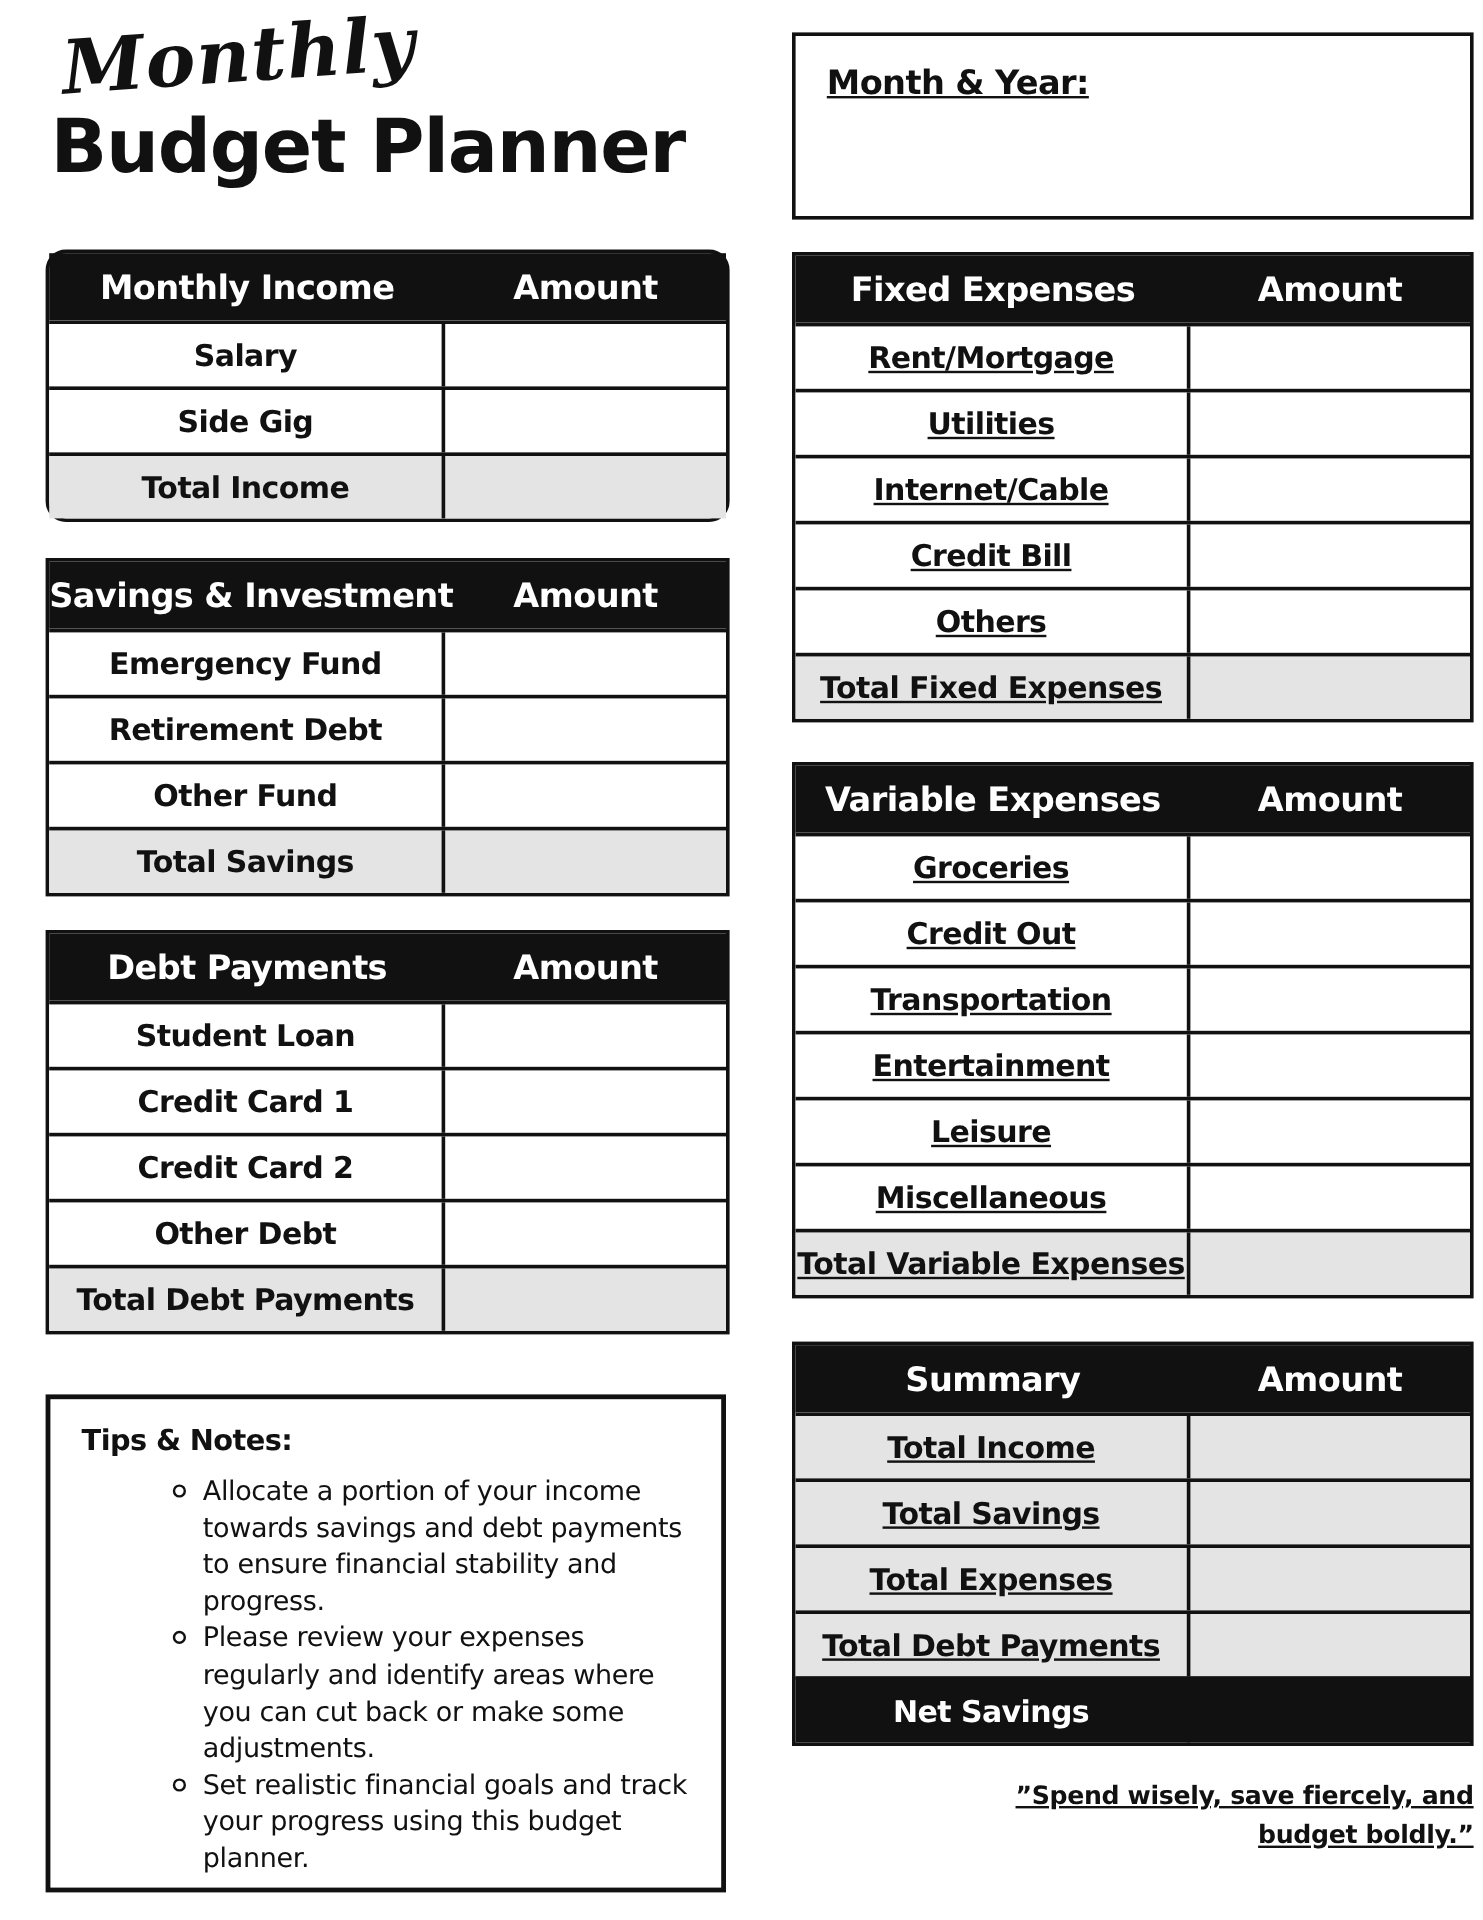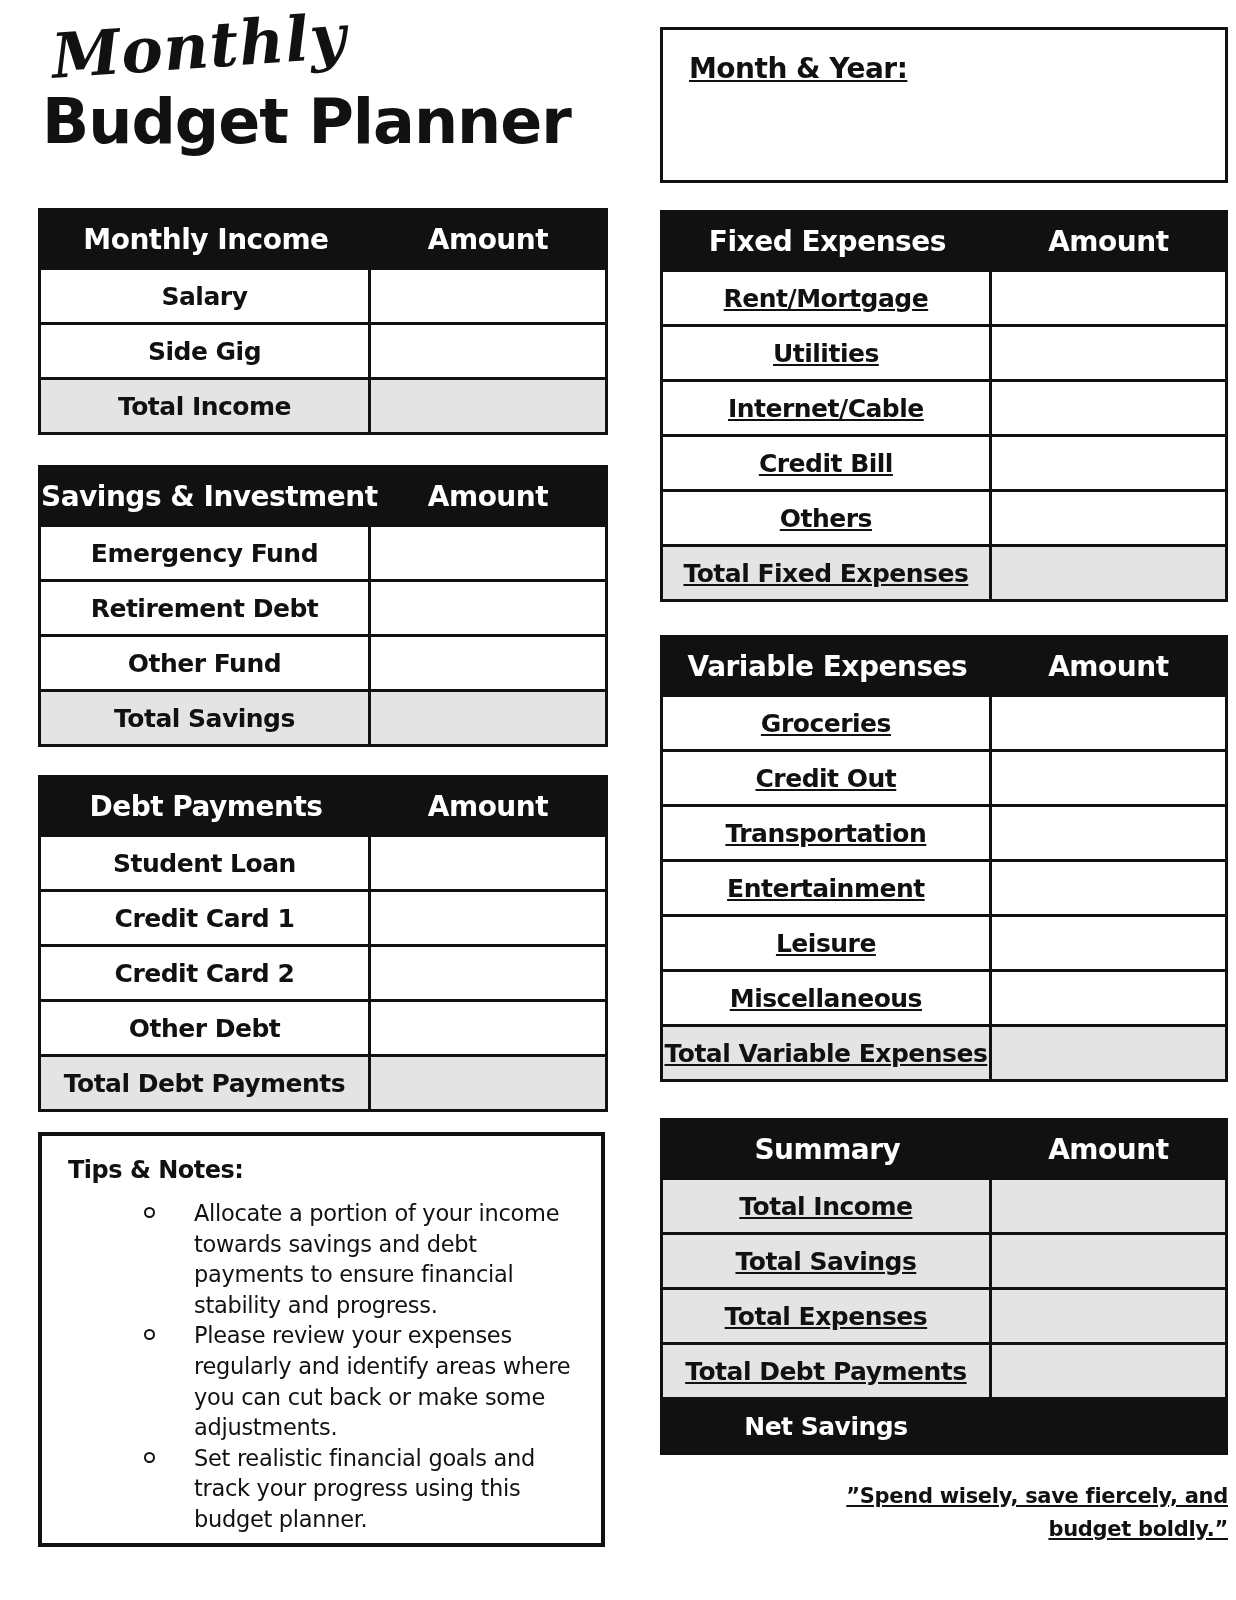--- a/index.html
+++ b/index.html
@@ -114,23 +114,23 @@
     justify-content:center;
   }
   .clabel{
     border-right:3px solid var(--ink);
     font-weight:bold;
     font-size:25px;
     letter-spacing:-0.5px;
     white-space:nowrap;
     overflow:hidden;
   }
-  .mi{margin-bottom:30px;}
+  .mi{margin-bottom:30px;border-radius:17px;}
   .si{margin-bottom:28px;}
-  .dp{margin-bottom:20px;}
+  .dp{margin-bottom:50px;}
   .fe{margin-bottom:33px;}
   .ve{margin-bottom:36px;}
   .su{margin-bottom:25px;}
 
   
   .tips-box{
     width:567px;
     height:415px;
     border:4px solid var(--ink);
     padding:16px 24px;
@@ -152,21 +152,20 @@
     height:11px;
     border:2.5px solid var(--ink);
     border-radius:50%;
     margin:9px 14px 0 0;
   }
   .tip-text{
     width:470px;
     font-size:22.5px;
     line-height:1.36;
     letter-spacing:-0.3px;
-    margin-left:25px;
   }
 
   
   .quote{
     text-align:right;
     font-size:21px;
     font-weight:bold;
     letter-spacing:-0.3px;
     line-height:1.55;
   }

